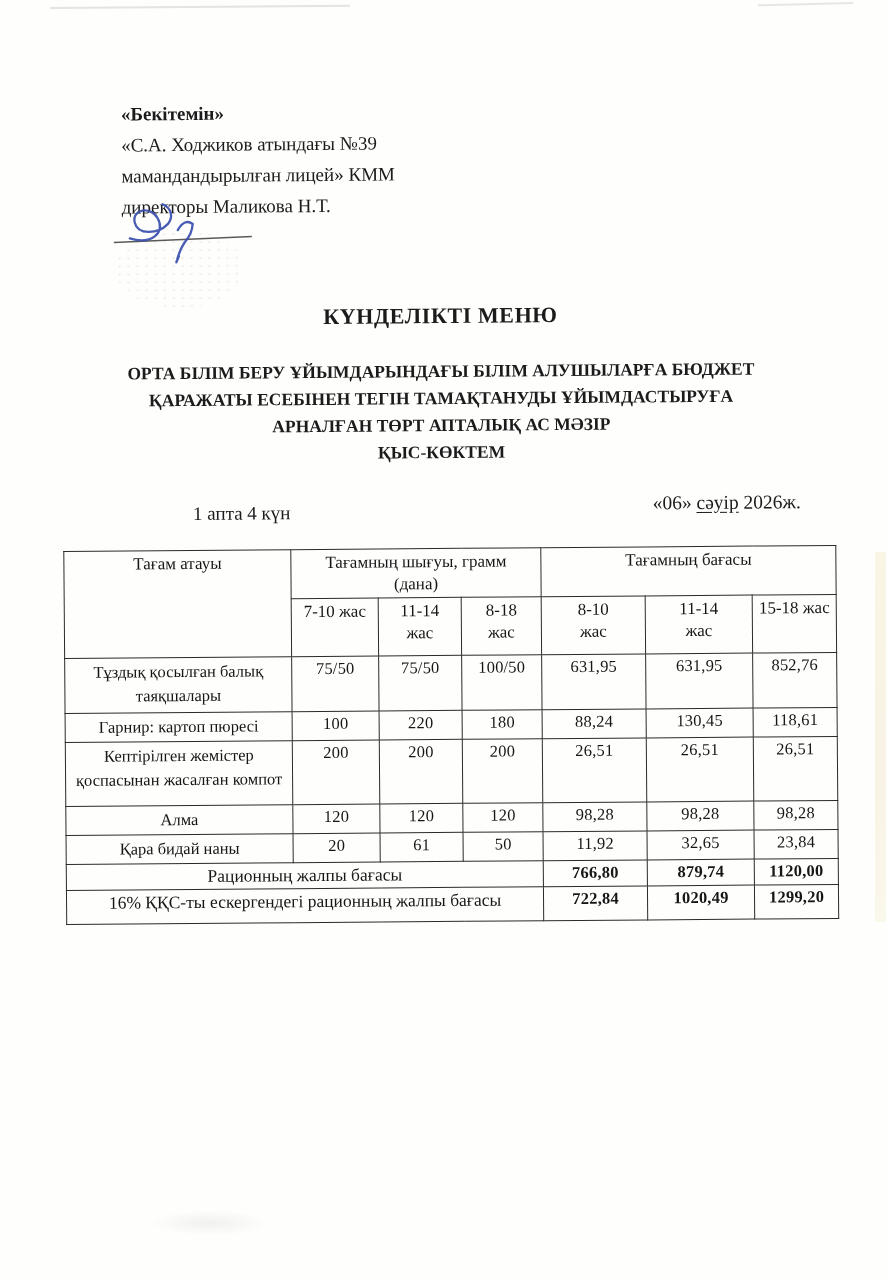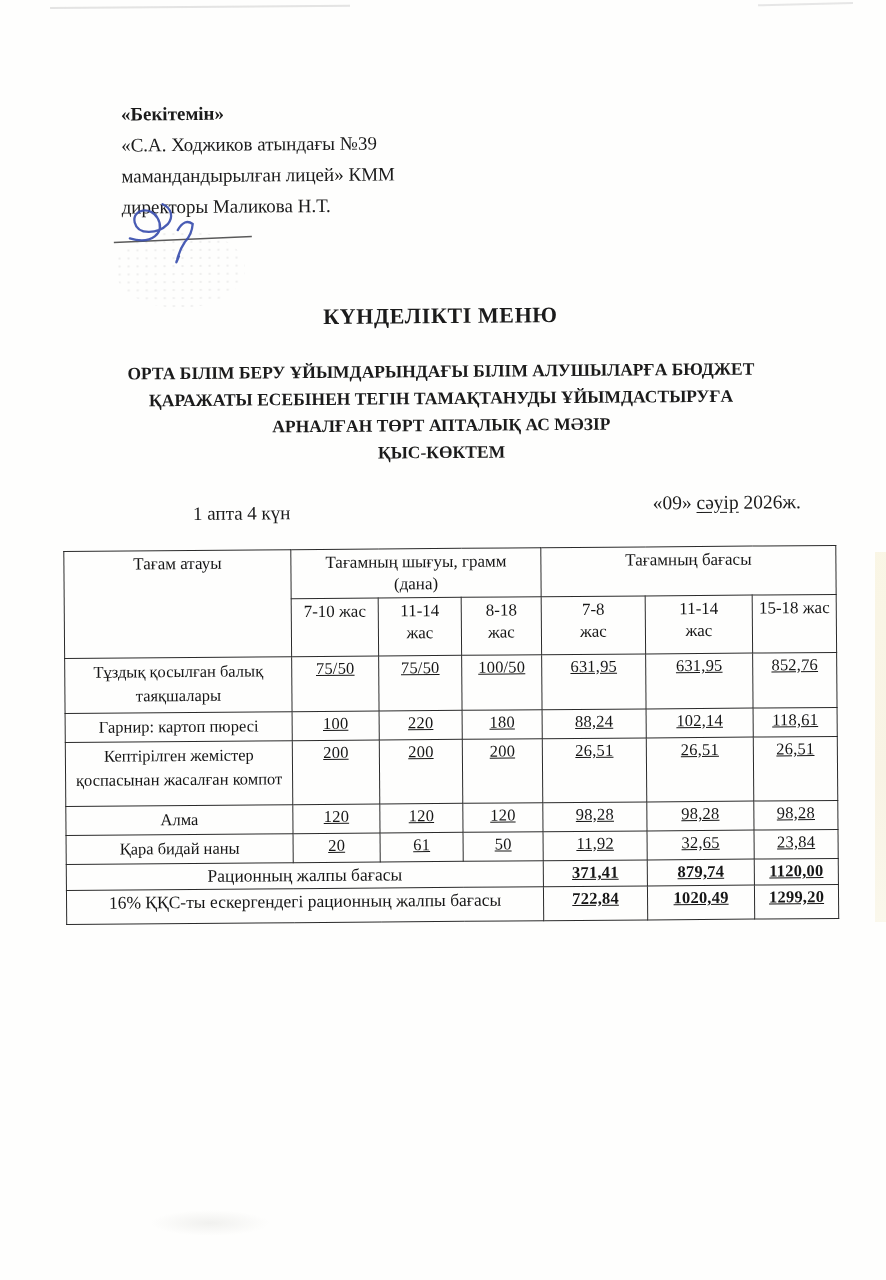--- a/index.html
+++ b/index.html
@@ -42,21 +42,21 @@
     border:1.6px solid #2b2b2b;
     padding:2px 5px;
     font-weight:normal;
     vertical-align:top;
     text-align:center;
     overflow:hidden;
   }
   table.menu th{white-space:pre-line;line-height:22px;font-size:17px;}
   th.vmidc,td.vmidc{vertical-align:middle;}
   td.dish{text-align:left;padding-left:7px;line-height:24px;}
-  td.num{letter-spacing:.2px;text-decoration:underline;}
+  td.num{letter-spacing:.2px;}
   tr.totals td{font-weight:normal;}
   tr.totals td.num{font-weight:bold;}
   td.tlabel{text-align:left;padding-left:9px;vertical-align:middle;font-size:17.5px;}
   
   .art{position:absolute;background:#c9c9c9;}
   .edge-tint{
     position:absolute;right:0;top:552px;width:11px;height:370px;
     background:linear-gradient(to bottom,#f6efd2,#f3ead0 60%,#f7f2dd);
     opacity:.55;
   }
@@ -94,21 +94,21 @@
 
     <div class="doc-subtitle">
       <div>ОРТА БІЛІМ БЕРУ ҰЙЫМДАРЫНДАҒЫ БІЛІМ АЛУШЫЛАРҒА БЮДЖЕТ</div>
       <div>ҚАРАЖАТЫ ЕСЕБІНЕН ТЕГІН ТАМАҚТАНУДЫ ҰЙЫМДАСТЫРУҒА</div>
       <div>АРНАЛҒАН ТӨРТ АПТАЛЫҚ АС МӘЗІР</div>
       <div>ҚЫС-КӨКТЕМ</div>
     </div>
 
     <div class="week">1 апта 4 күн</div>
     <div class="date">
-      <span>«09»</span>
+      <span>«06»</span>
       <u>сәуір</u>
       <span>2026ж.</span>
     </div>
 
     <table class="menu">
       <colgroup>
         <col style="width:227px">
           <col style="width:87px">
           <col style="width:83px">
           <col style="width:80px">
@@ -122,21 +122,21 @@
           <th colspan="3" class="vmidc">Тағамның шығуы, грамм
 (дана)</th>
           <th colspan="3" class="vmidc">Тағамның бағасы</th>
         </tr>
         <tr style="height:58px">
           <th>7-10 жас</th>
           <th>11-14
 жас</th>
           <th>8-18
 жас</th>
-          <th>7-8
+          <th>8-10
 жас</th>
           <th>11-14
 жас</th>
           <th>15-18 жас</th>
         </tr>
       </thead>
       <tbody>
         <tr style="height:55px">
           <td class="dish">Тұздық қосылған балық таяқшалары</td>
           <td class="num">75/50</td>
@@ -145,21 +145,21 @@
           <td class="num">631,95</td>
           <td class="num">631,95</td>
           <td class="num">852,76</td>
         </tr>
         <tr style="height:26px">
           <td class="dish">Гарнир: картоп пюресі</td>
           <td class="num">100</td>
           <td class="num">220</td>
           <td class="num">180</td>
           <td class="num">88,24</td>
-          <td class="num">102,14</td>
+          <td class="num">130,45</td>
           <td class="num">118,61</td>
         </tr>
         <tr style="height:64px">
           <td class="dish">Кептірілген жемістер қоспасынан жасалған компот</td>
           <td class="num vmidc">200</td>
           <td class="num vmidc">200</td>
           <td class="num vmidc">200</td>
           <td class="num">26,51</td>
           <td class="num">26,51</td>
           <td class="num">26,51</td>
@@ -177,21 +177,21 @@
           <td class="dish">Қара бидай наны</td>
           <td class="num">20</td>
           <td class="num">61</td>
           <td class="num">50</td>
           <td class="num">11,92</td>
           <td class="num">32,65</td>
           <td class="num">23,84</td>
         </tr>
         <tr class="totals" style="height:26px">
           <td colspan="4" class="tlabel">Рационның жалпы бағасы</td>
-          <td class="num">371,41</td>
+          <td class="num">766,80</td>
           <td class="num">879,74</td>
           <td class="num">1120,00</td>
         </tr>
         <tr class="totals" style="height:34px">
           <td colspan="4" class="tlabel">16% ҚҚС-ты ескергендегі рационның жалпы бағасы</td>
           <td class="num">722,84</td>
           <td class="num">1020,49</td>
           <td class="num">1299,20</td>
         </tr>
       </tbody>

